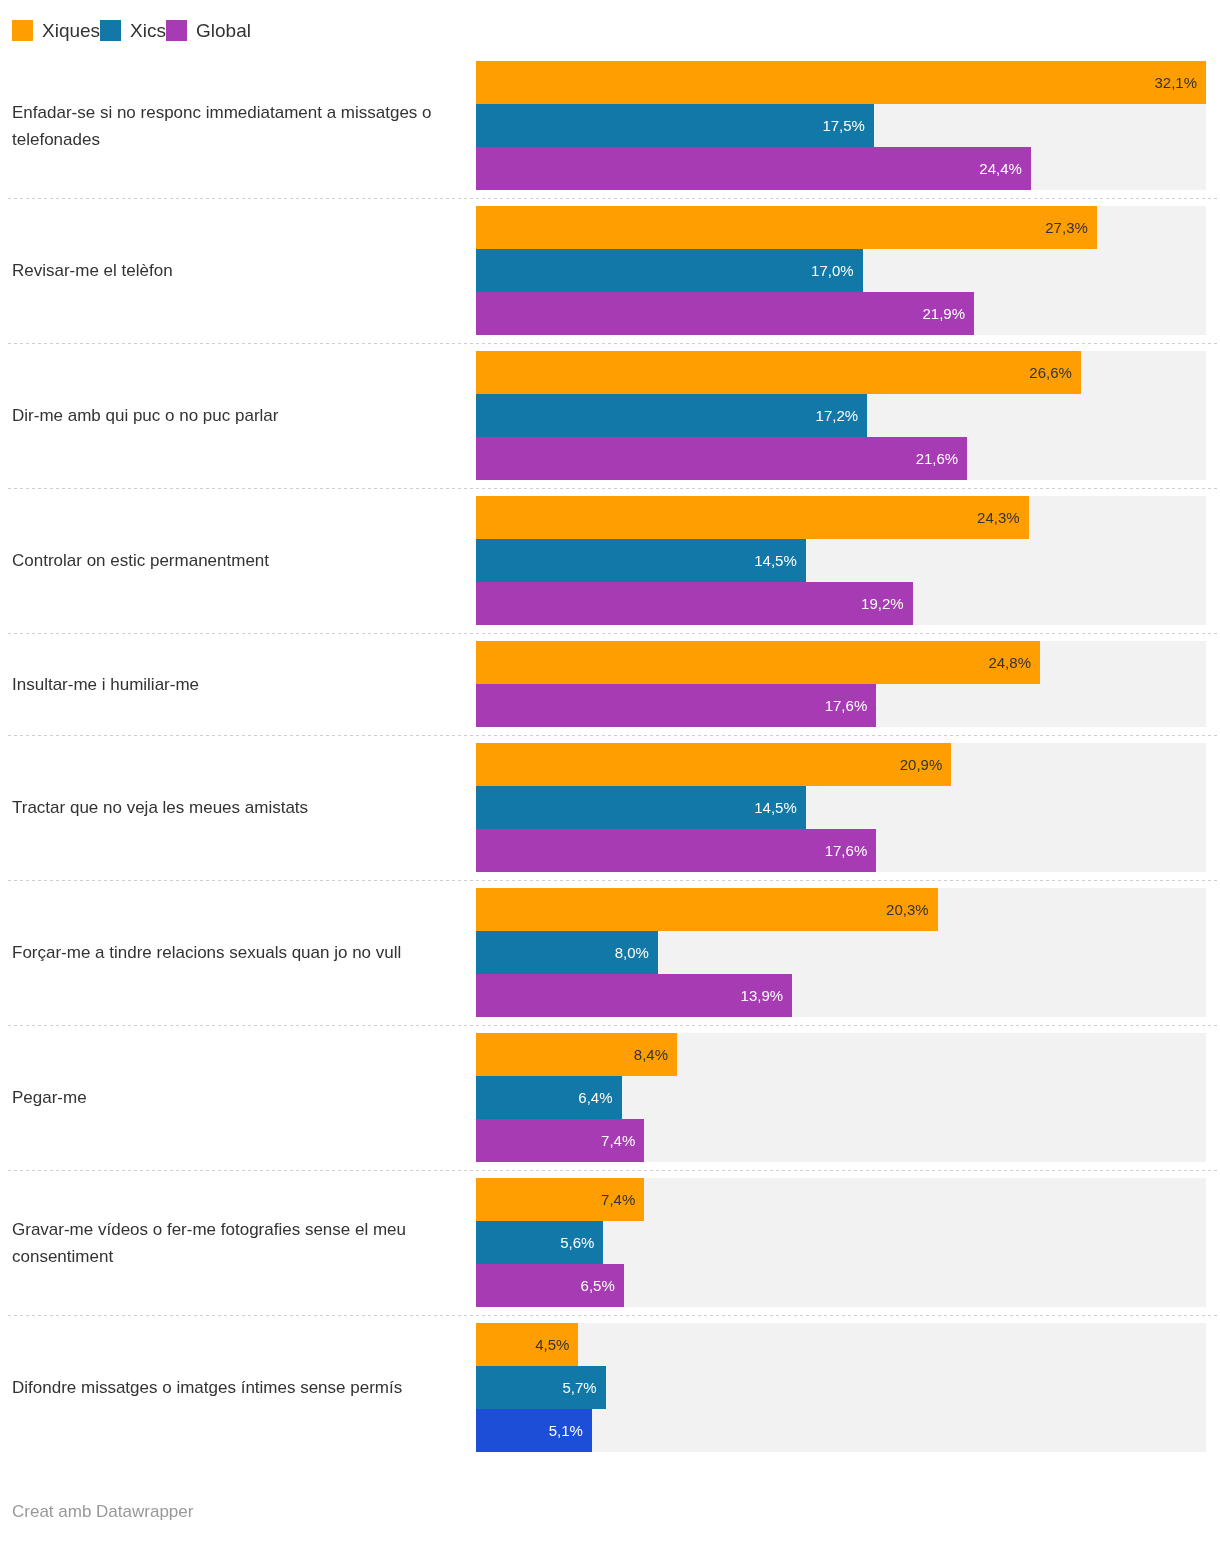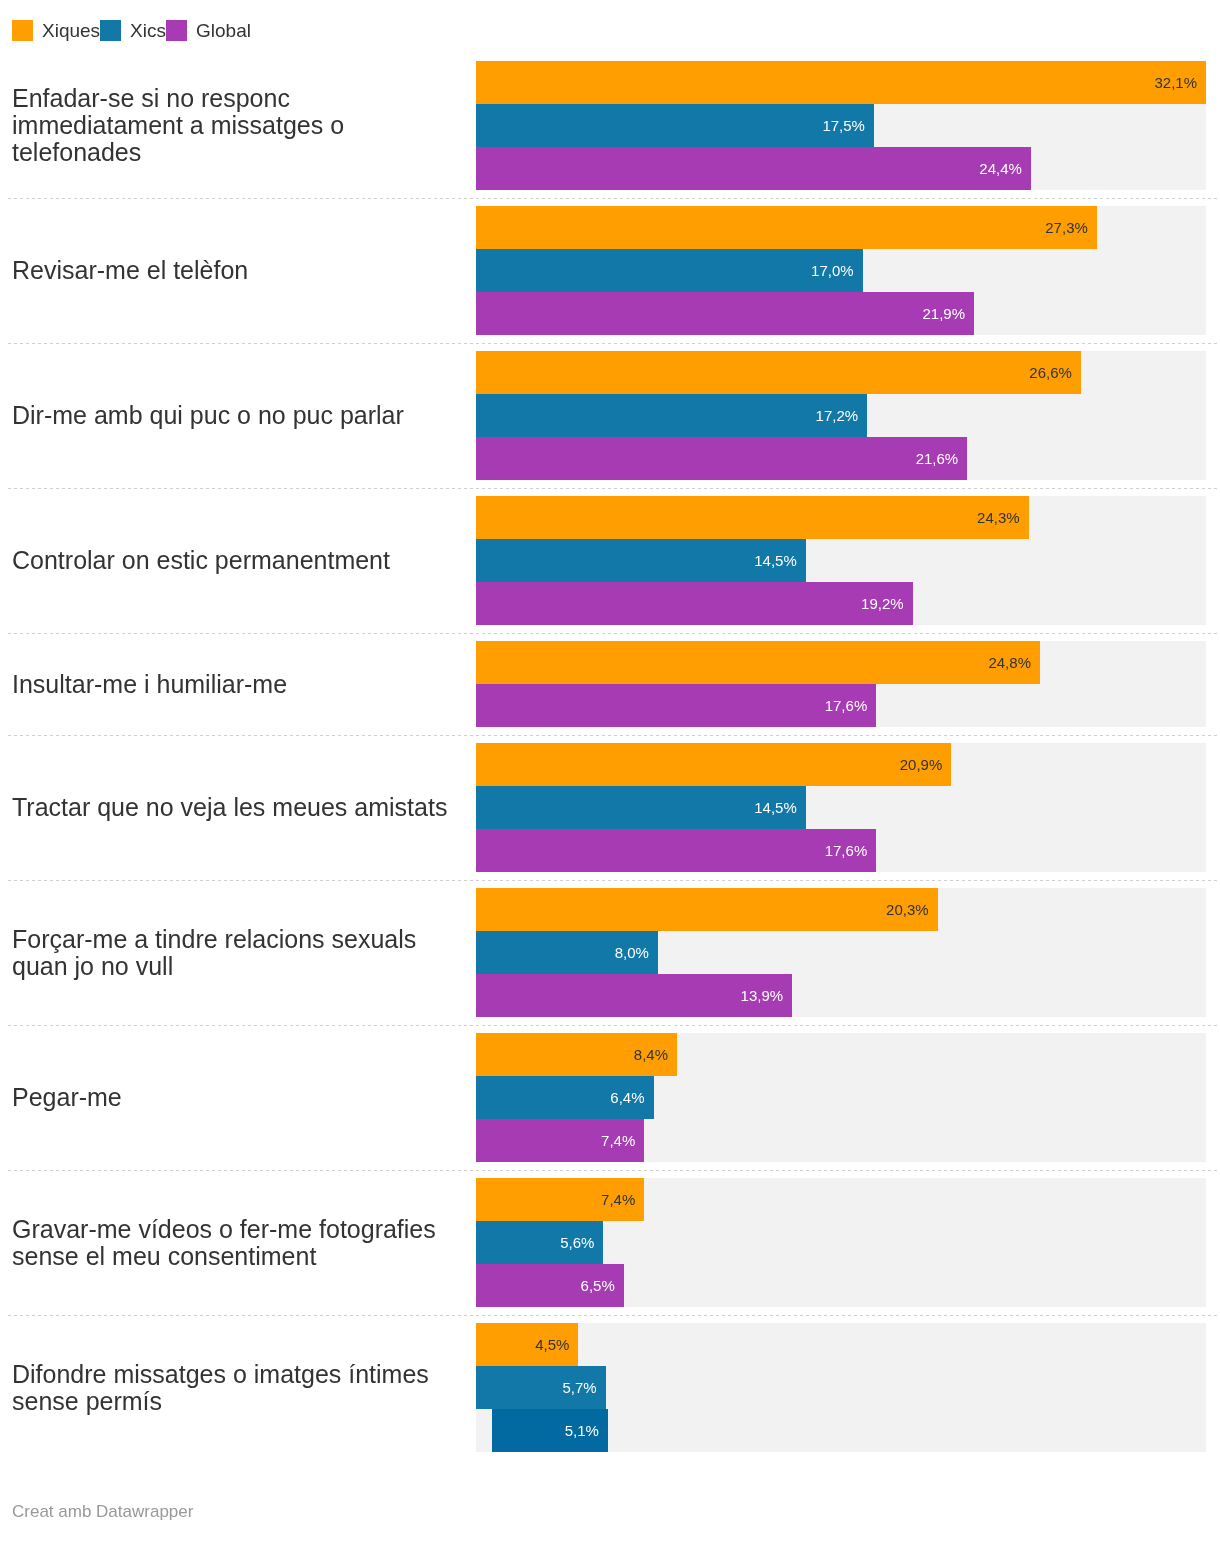--- a/index.html
+++ b/index.html
@@ -63,21 +63,21 @@
     background-size: 6px 1px;
     background-repeat: repeat-x;
   }
 
   .row-label {
     width: 476px;
     flex: 0 0 476px;
     padding-left: 12px;
     padding-right: 10px;
     box-sizing: border-box;
-    font-size: 25px;
+    font-size: 17px;
     line-height: 27px;
     color: #333333;
   }
   .bars {
     flex: 1 1 auto;
     position: relative;
     padding: 8px 14px 8px 0;
     box-sizing: border-box;
   }
   .bar-track {
@@ -276,21 +276,21 @@
     <div class="row">
       <div class="sep"></div>
       <div class="row-label">Pegar-me</div>
       <div class="bars">
         <div class="bar-track">
           <div class="bar" style="width: 26.1682%; background: rgb(255, 158, 0); padding-left: 10px;">
             <span class="bar-value val-dark">8,4%</span>
           </div>
         </div>
         <div class="bar-track">
-          <div class="bar" style="width: 19.9377%; background: rgb(17, 120, 168); padding-left: 32px;">
+          <div class="bar" style="width: 19.9377%; background: rgb(17, 120, 168);">
             <span class="bar-value val-inside">6,4%</span>
           </div>
         </div>
         <div class="bar-track">
           <div class="bar" style="width: 23.053%; background: rgb(166, 59, 179);">
             <span class="bar-value val-inside">7,4%</span>
           </div>
         </div>
       </div>
     </div>
@@ -323,21 +323,21 @@
           <div class="bar" style="width: 14.0187%; background: rgb(255, 158, 0);">
             <span class="bar-value val-dark">4,5%</span>
           </div>
         </div>
         <div class="bar-track">
           <div class="bar" style="width: 17.757%; background: rgb(17, 120, 168);">
             <span class="bar-value val-inside">5,7%</span>
           </div>
         </div>
         <div class="bar-track">
-          <div class="bar" style="width: 15.8879%; background: #0369a1; margin-left: 16px;">
+          <div class="bar" style="width: 15.8879%; background: #1d4ed8;">
             <span class="bar-value val-inside">5,1%</span>
           </div>
         </div>
       </div>
     </div>
   </div>
 
 <div class="footer">Creat amb Datawrapper</div>
 
 </body></html>

